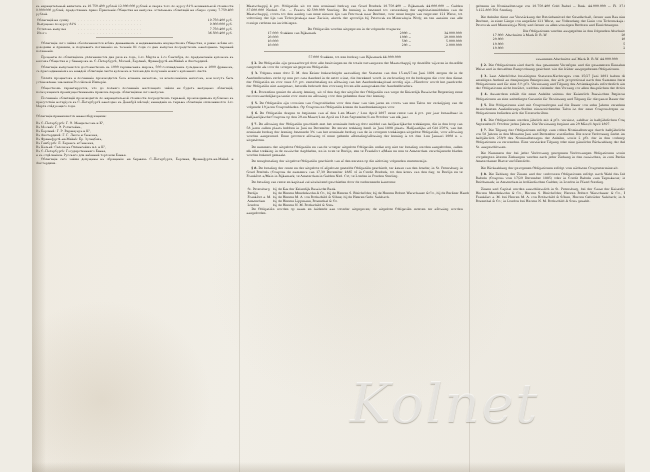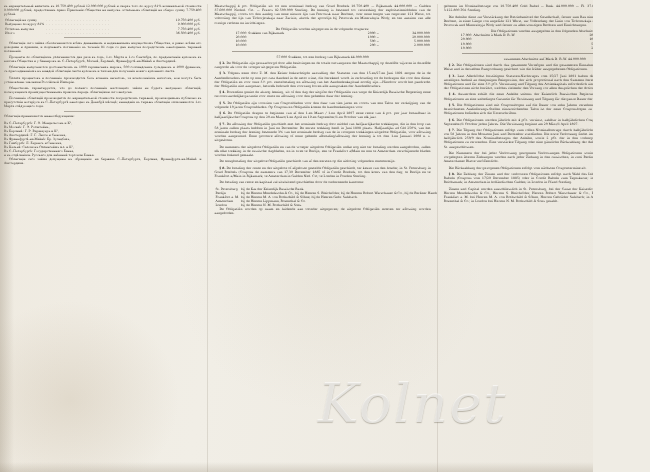--- a/index.html
+++ b/index.html
@@ -13,20 +13,21 @@
     font-family: "DejaVu Serif", serif;
     overflow: hidden;
     position: relative;
   }
   .page {
     position: relative;
     width: 593px;
     height: 472px;
     background: linear-gradient(100deg, #efeae0 0%, #f1eee6 40%, #ece8df 100%);
     overflow: hidden;
+    margin-left: 32px;
   }
   .cols {
     display: flex;
     width: 650px;
     height: 472px;
     box-sizing: border-box;
     padding: 4px 4px 0 4px;
   }
   .col {
     box-sizing: border-box;

